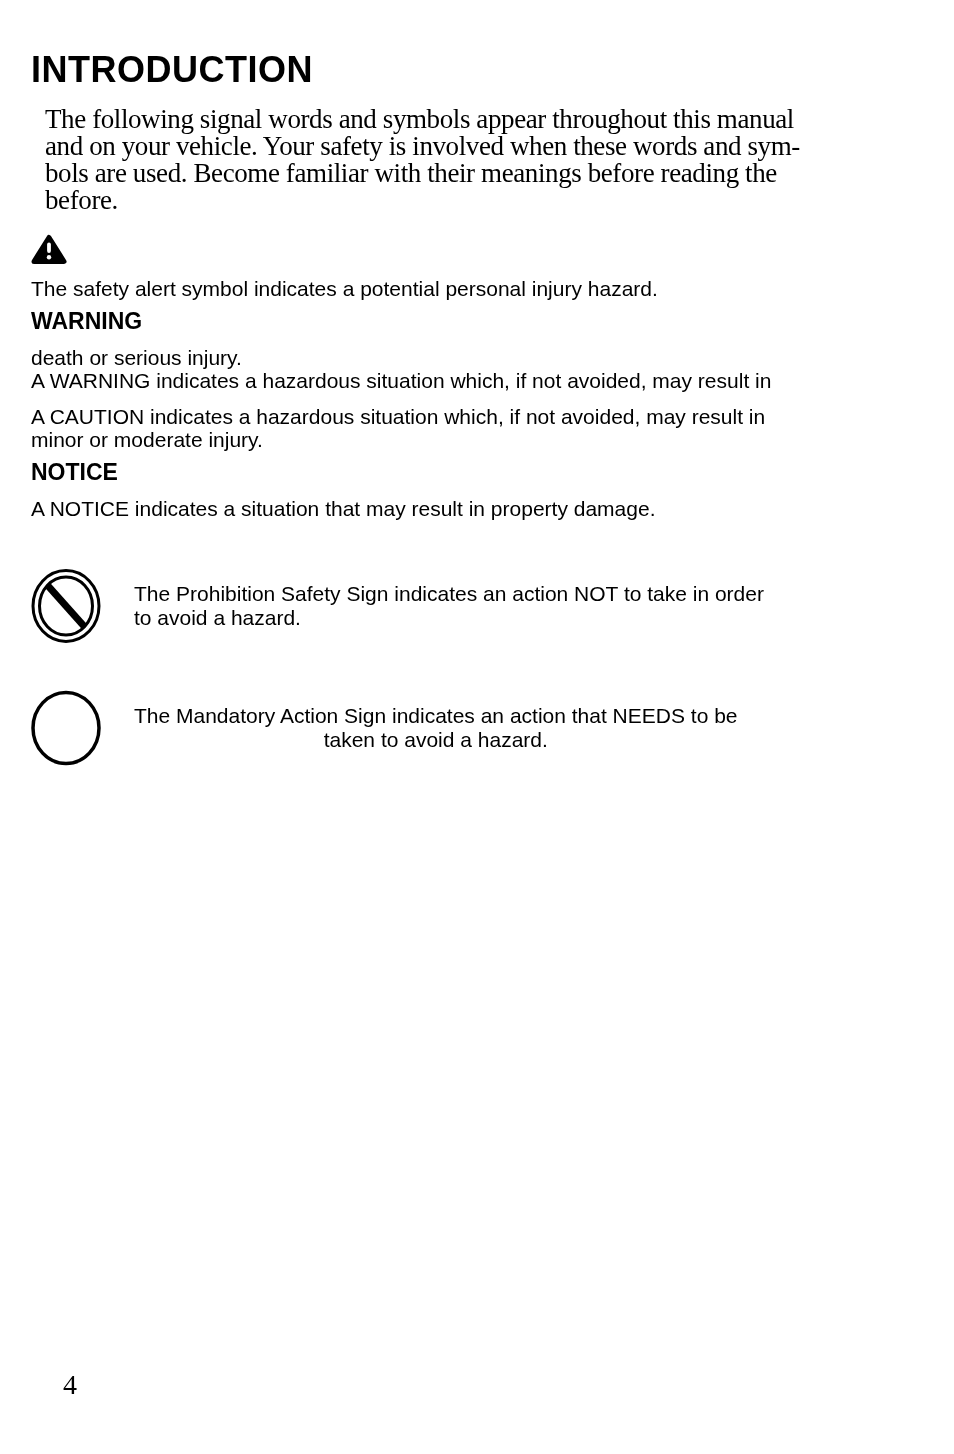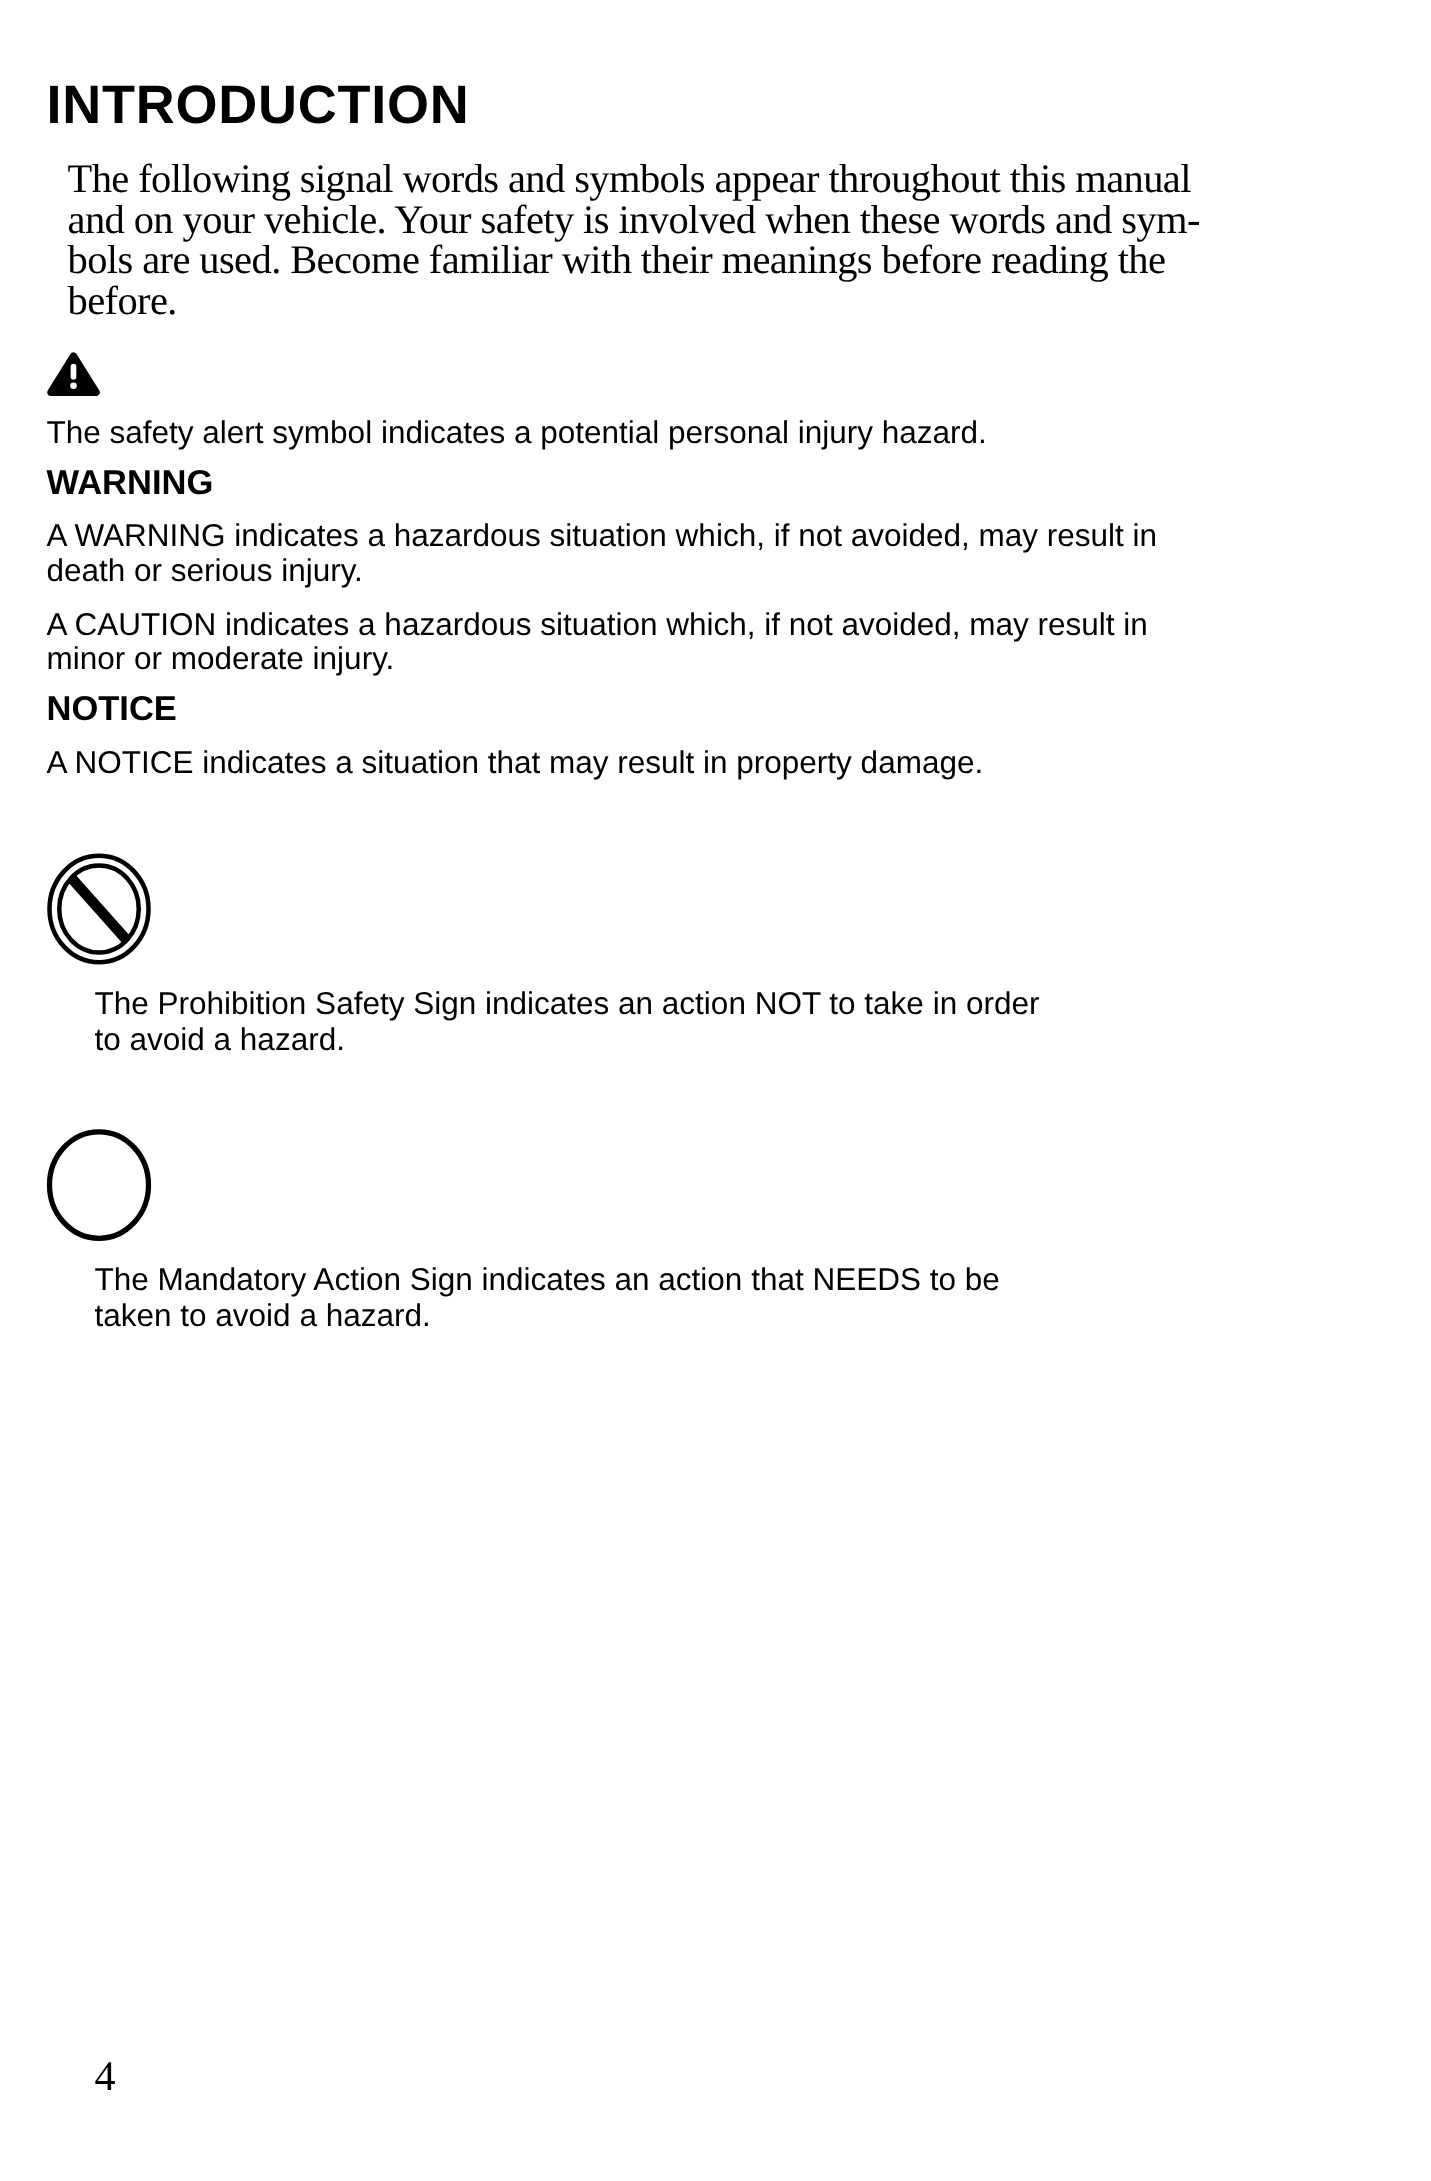--- a/index.html
+++ b/index.html
@@ -56,24 +56,23 @@
   .section-body {
     font-family: "Liberation Sans", sans-serif;
     font-size: 21px;
     line-height: 23px;
     margin: 13px 0 0 0;
   }
 
   .sign-row {
     display: flex;
     align-items: flex-start;
-    flex-direction: column;
   }
   .sign-row.prohibition { margin-top: 48px; }
-  .sign-row.mandatory   { margin-top: 46px; }
+  .sign-row.mandatory   { margin-top: 46px; text-align: center; }
   .sign-icon {
     flex: 0 0 auto;
     width: 72px;
     height: 76px;
     margin-left: -1px;
   }
   .sign-text {
     font-family: "Liberation Sans", sans-serif;
     font-size: 21px;
     line-height: 24px;
@@ -108,22 +107,22 @@
       <polygon points="18,3.5 33,27.5 3,27.5" fill="#000000" stroke="#000000" stroke-width="5" stroke-linejoin="round"></polygon>
       <rect x="16.1" y="8.5" width="3.8" height="10.5" rx="1.9" fill="#ffffff"></rect>
       <circle cx="18" cy="23.2" r="2.2" fill="#ffffff"></circle>
     </svg>
   </div>
 
   <p class="body-text">The safety alert symbol indicates a potential personal injury hazard.</p>
 
   <h2 class="section-heading">WARNING</h2>
   <p class="section-body">
+    <span class="line">death or serious injury.</span>
     <span class="line">A WARNING indicates a hazardous situation which, if not avoided, may result in</span>
-    <span class="line">death or serious injury.</span>
   </p>
 
   <p class="section-body">
     <span class="line">A CAUTION indicates a hazardous situation which, if not avoided, may result in</span>
     <span class="line">minor or moderate injury.</span>
   </p>
 
   <h2 class="section-heading">NOTICE</h2>
   <p class="section-body">
     <span class="line">A NOTICE indicates a situation that may result in property damage.</span>

